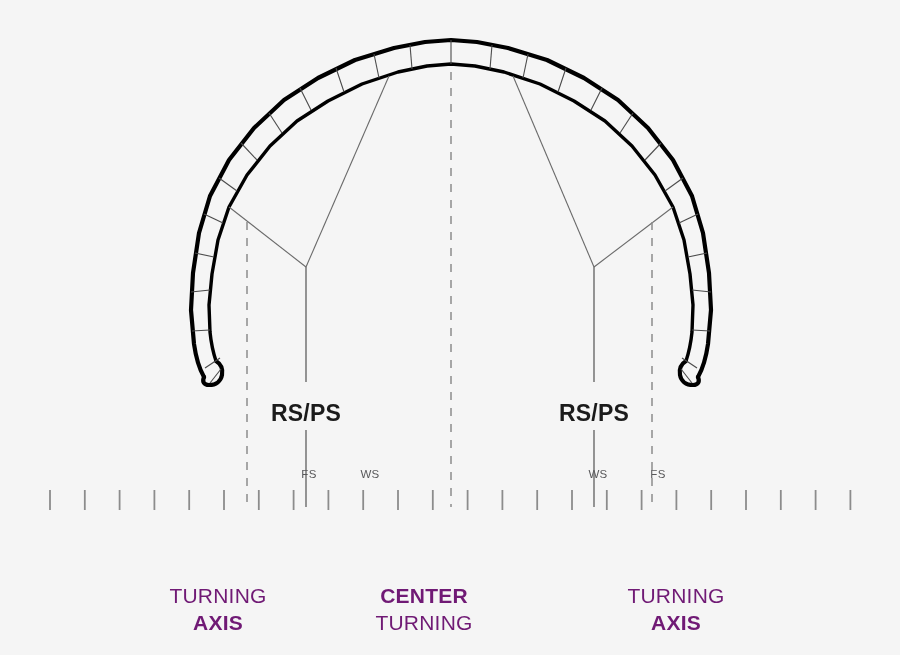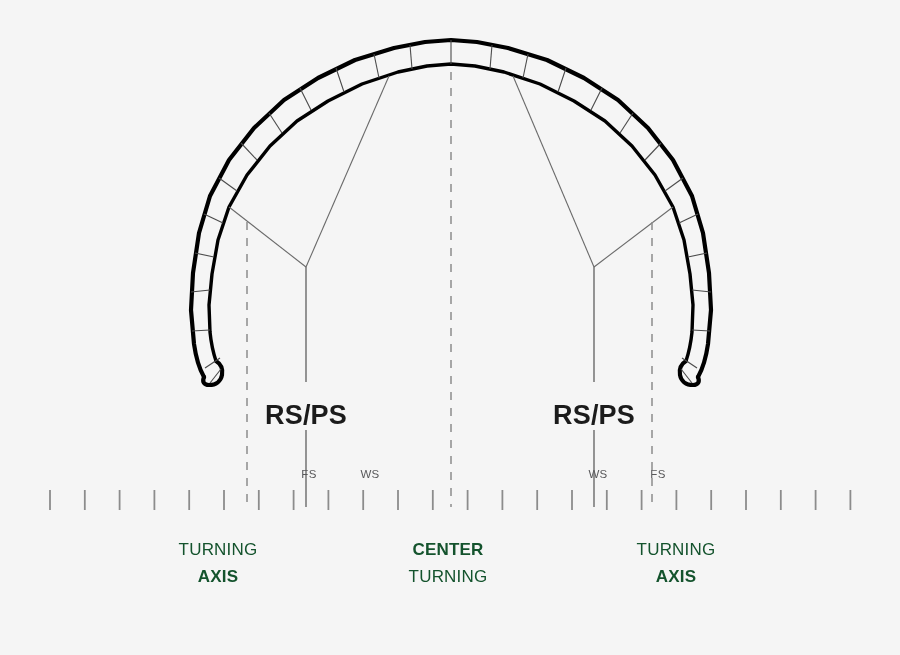--- a/index.html
+++ b/index.html
@@ -26,37 +26,38 @@
     height: 655px;
     display: block;
   }
   .txt {
     position: absolute;
     white-space: nowrap;
     transform: translateX(-50%);
     text-align: center;
   }
   .label-rsps {
-    font-size: 27px;
+    font-size: 23px;
     font-weight: bold;
     color: #1b1b1b;
     letter-spacing: 0.2px;
   }
   .label-small {
     font-size: 11.5px;
     font-weight: normal;
     color: #58585a;
     letter-spacing: 0.3px;
     margin-left: 34px;
   }
   .label-foot {
-    font-size: 17px;
+    font-size: 21px;
     line-height: 27px;
-    color: #14532d;
+    color: #701a75;
     letter-spacing: 0.2px;
+    margin-top: 46px;
   }
   .label-foot .ln-light { font-weight: normal; display: block; }
   .label-foot .ln-bold  { font-weight: bold;  display: block; }
 </style>
 </head>
 <body>
 
 <div id="diagram-root">
 
   <svg id="diagram-svg" viewBox="0 0 900 655" xmlns="http://www.w3.org/2000/svg">
@@ -227,21 +228,21 @@
 
   <div class="txt label-small" style="left:564px; top:468px;">WS</div>
 
   <div class="txt label-small" style="left:624px; top:468px;">FS</div>
 
   <div class="txt label-foot" style="left:218px; top:536px;">
     <span class="ln-light">TURNING</span>
     <span class="ln-bold">AXIS</span>
   </div>
 
-  <div class="txt label-foot" style="left:448px; top:536px;">
+  <div class="txt label-foot" style="left:424px; top:536px;">
     <span class="ln-bold">CENTER</span>
     <span class="ln-light">TURNING</span>
   </div>
 
   <div class="txt label-foot" style="left:676px; top:536px;">
     <span class="ln-light">TURNING</span>
     <span class="ln-bold">AXIS</span>
   </div>
 
 </div>

